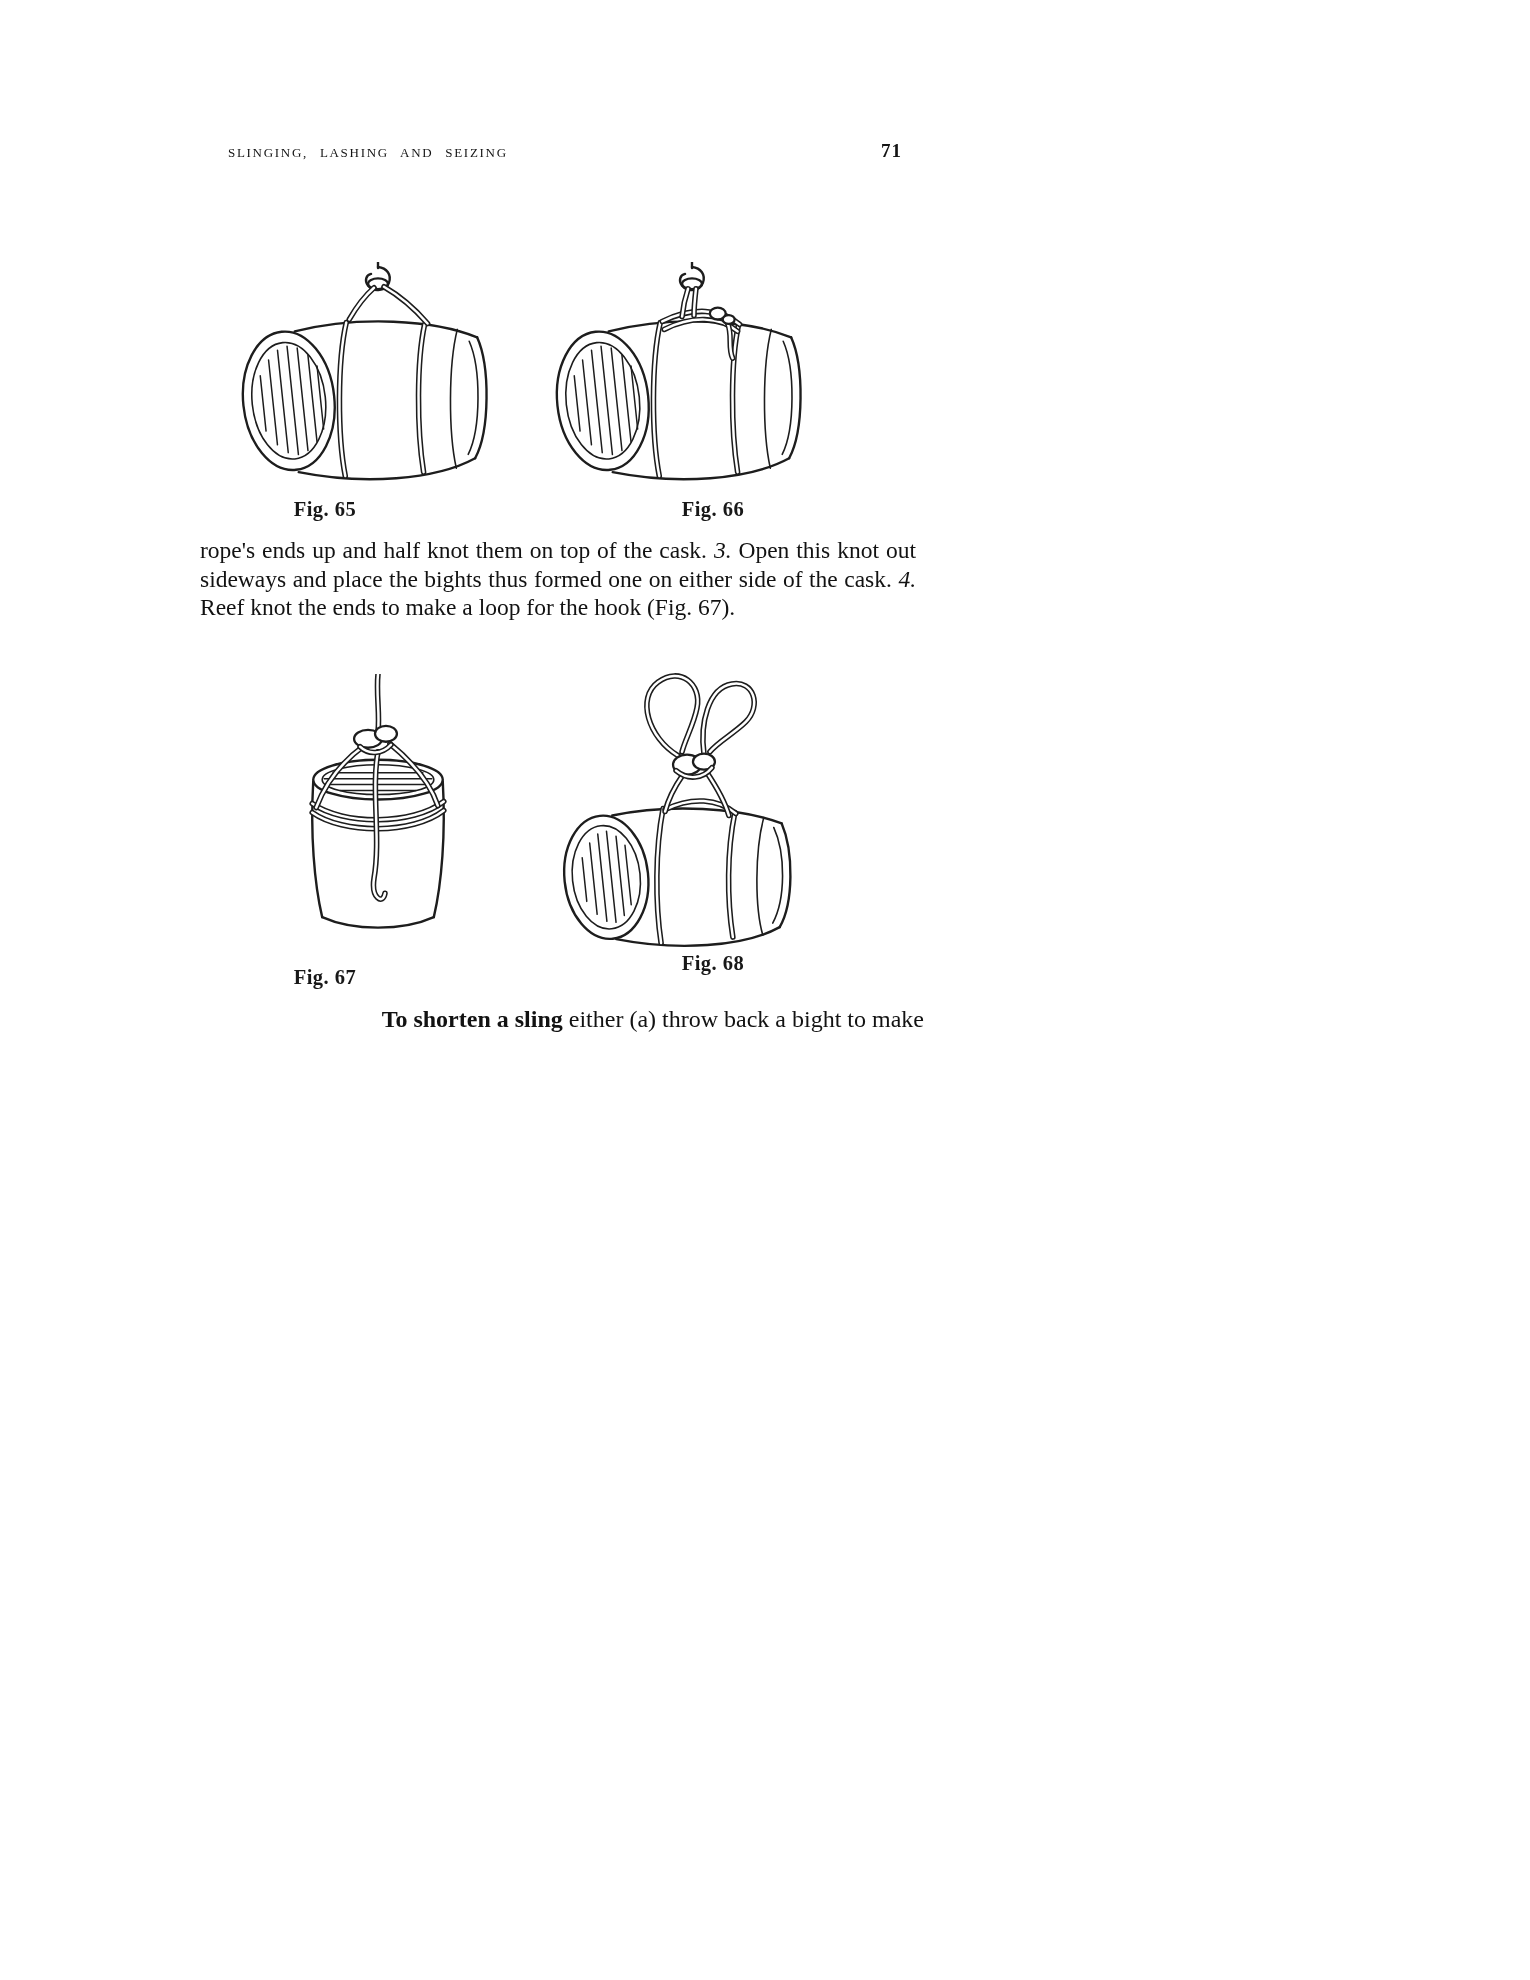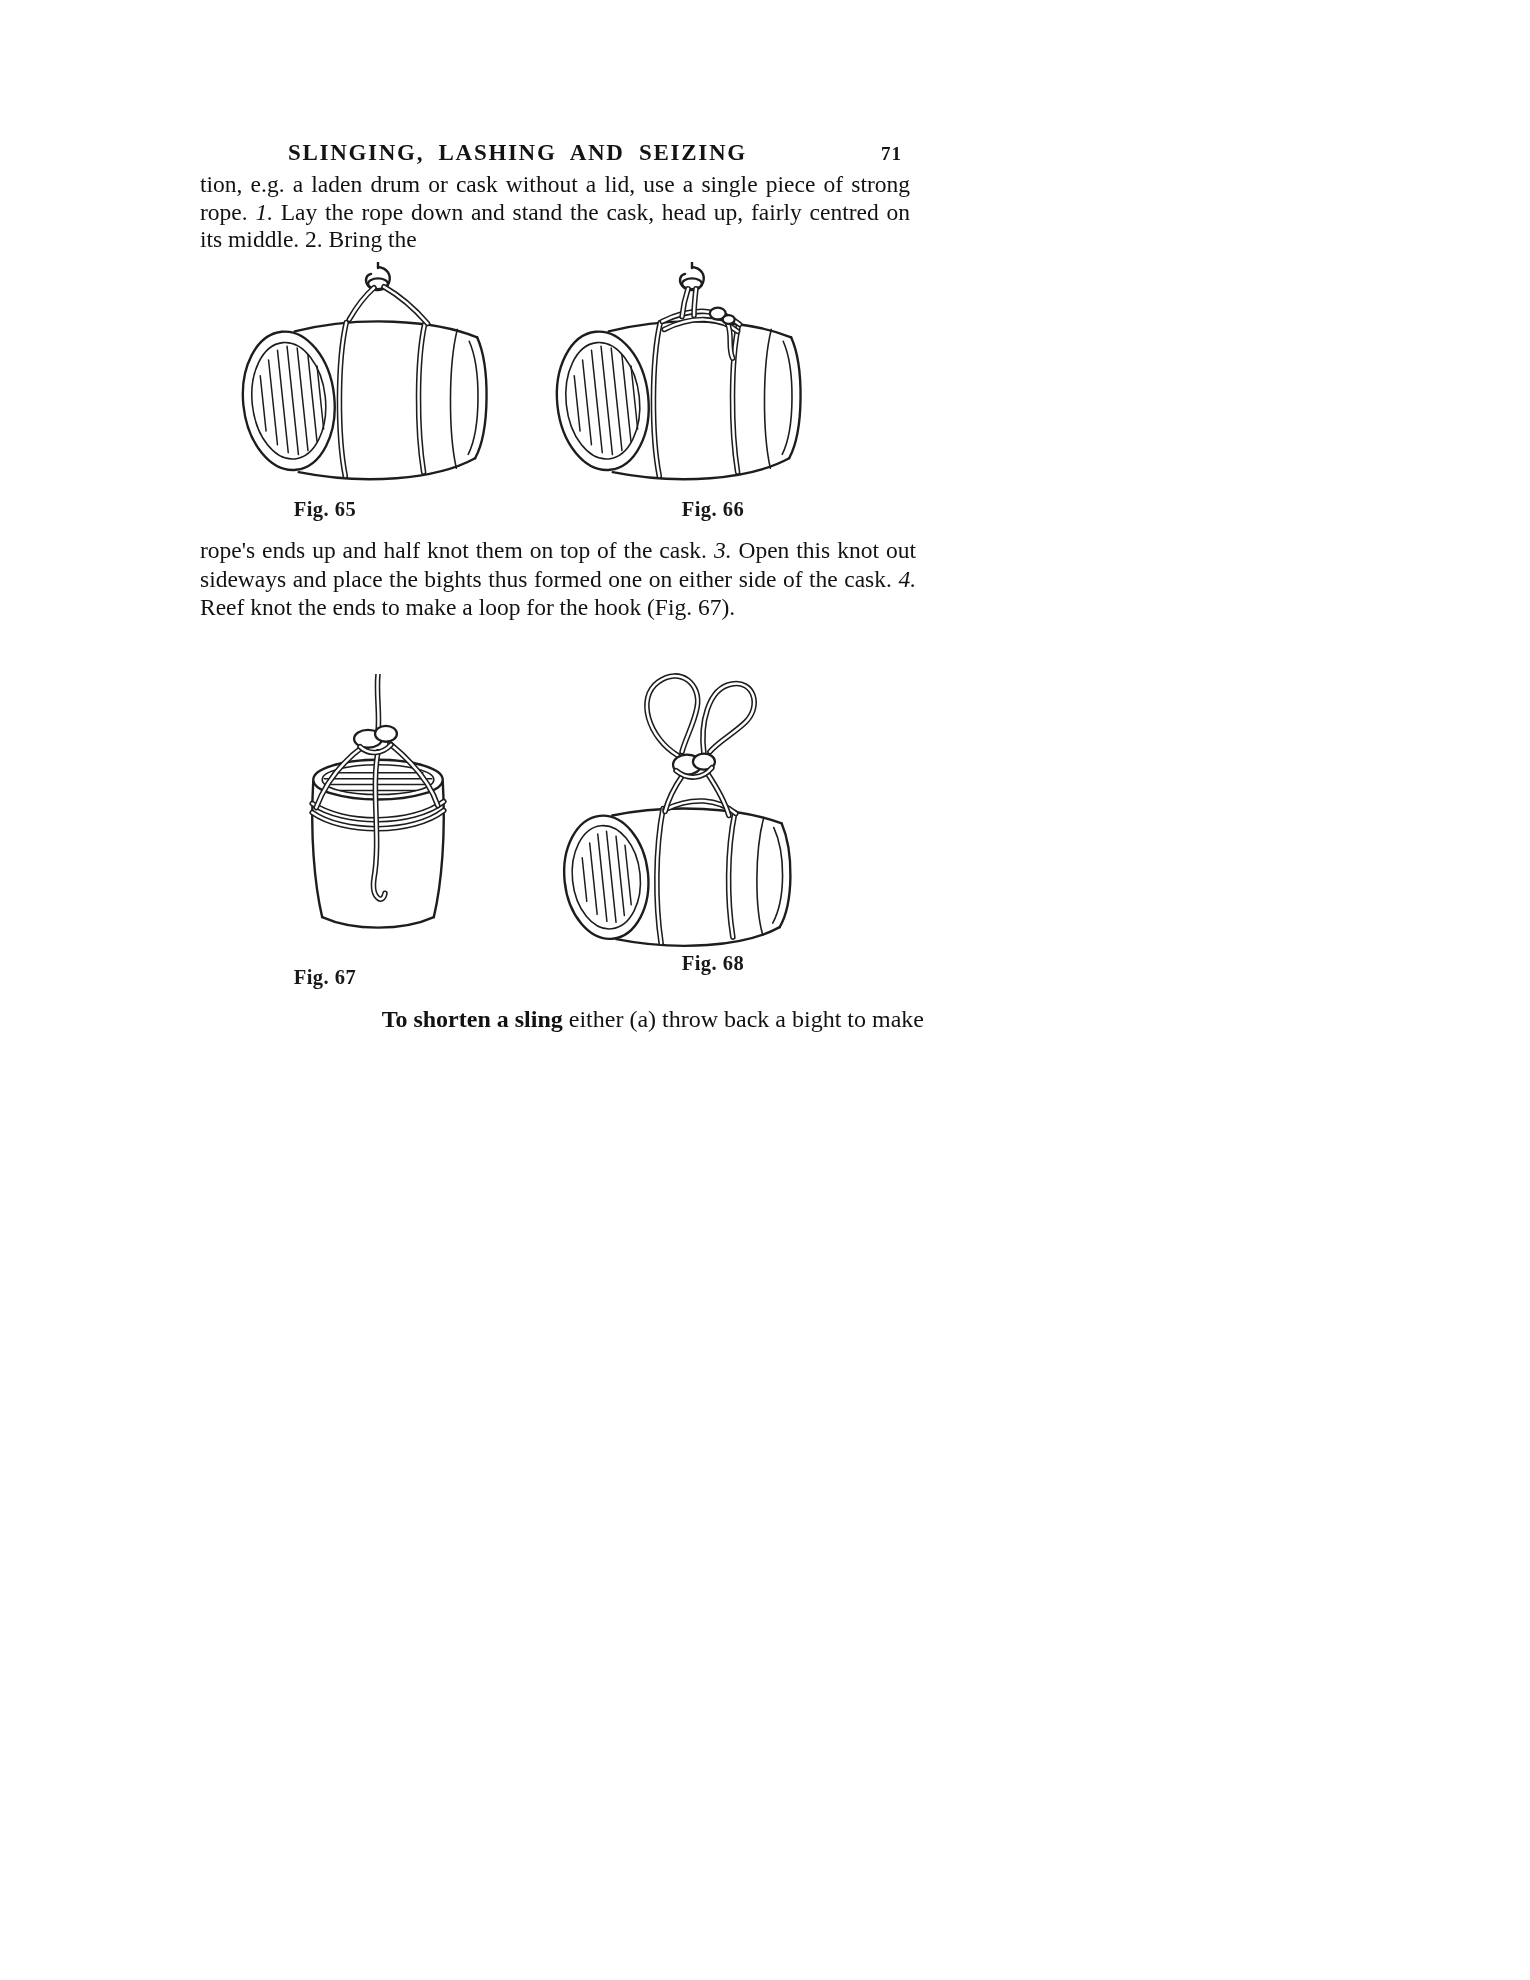--- a/index.html
+++ b/index.html
@@ -2,21 +2,21 @@
 <html><head>
 <meta charset="utf-8">
 <style>
   html,body{margin:0;padding:0;background:#ffffff;}
   .page{
     position:relative;width:1530px;height:1980px;background:#ffffff;
     font-family:"Liberation Serif","DejaVu Serif",serif;color:#141414;
     overflow:hidden;
   }
   .header{position:absolute;left:200px;top:140px;width:702px;display:flex;align-items:baseline;}
-  .header-title{font-weight:bold;font-size:23px;letter-spacing:1.7px;word-spacing:7px;margin-left:88px;white-space:nowrap;}
+  .header-title{font-weight:normal;font-size:13px;letter-spacing:1.7px;word-spacing:7px;margin-left:28px;white-space:nowrap;}
   .page-number{font-weight:bold;font-size:19px;margin-left:auto;letter-spacing:1px;}
 
   .para{position:absolute;left:200px;font-size:23.5px;line-height:27.5px;text-align:justify;color:#121212;}
   #p1{top:171px;width:710px;}
   #p2{top:536px;width:716px;line-height:28.5px;}
   #p3{top:1006px;width:724px;text-align:right;text-indent:33px;font-size:24px;}
   .seg-italic{font-style:italic;}
   .seg-bold{font-weight:bold;}
 
   .figure{position:absolute;}
@@ -33,21 +33,20 @@
 </head>
 <body>
 
 <div class="page">
 
   <div class="header">
     <span class="header-title">SLINGING, LASHING AND SEIZING</span>
     <span class="page-number">71</span>
   </div>
 
-  <div class="para" id="p1"><span>tion, e.g. a laden drum or cask without a lid, use a single piece of strong rope. </span><span class="seg-italic">1.</span><span> Lay the rope down and stand the cask, head up, fairly centred on its middle. 2. Bring the</span></div>
 
   <div class="figure" style="left:228px;top:262px;">
     <svg width="300" height="226" viewBox="0 0 300 228">
       <g class="ink">
         <path d="M150 0 L150 6"></path>
         <path d="M150 5 C159 6,164 13,161 21 C158 29,146 31,140 24 C136 19,138 13,143 12"></path>
         <ellipse cx="150" cy="22" rx="10" ry="5.5"></ellipse>
       </g>
       <g class="ink">
         <ellipse cx="60" cy="140" rx="46" ry="70" transform="rotate(-6 60 140)"></ellipse>

